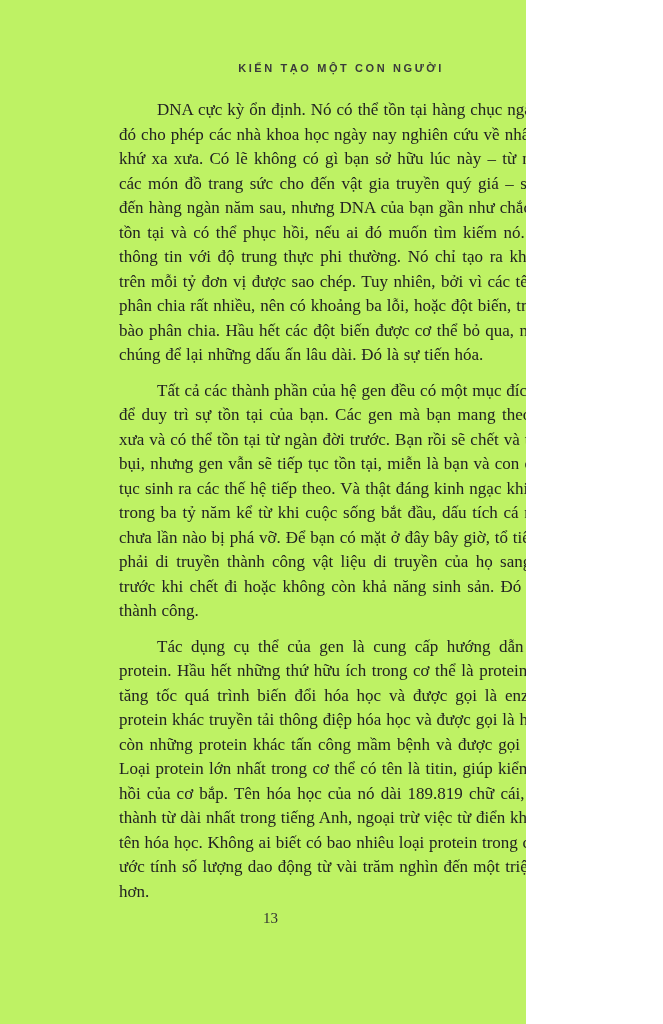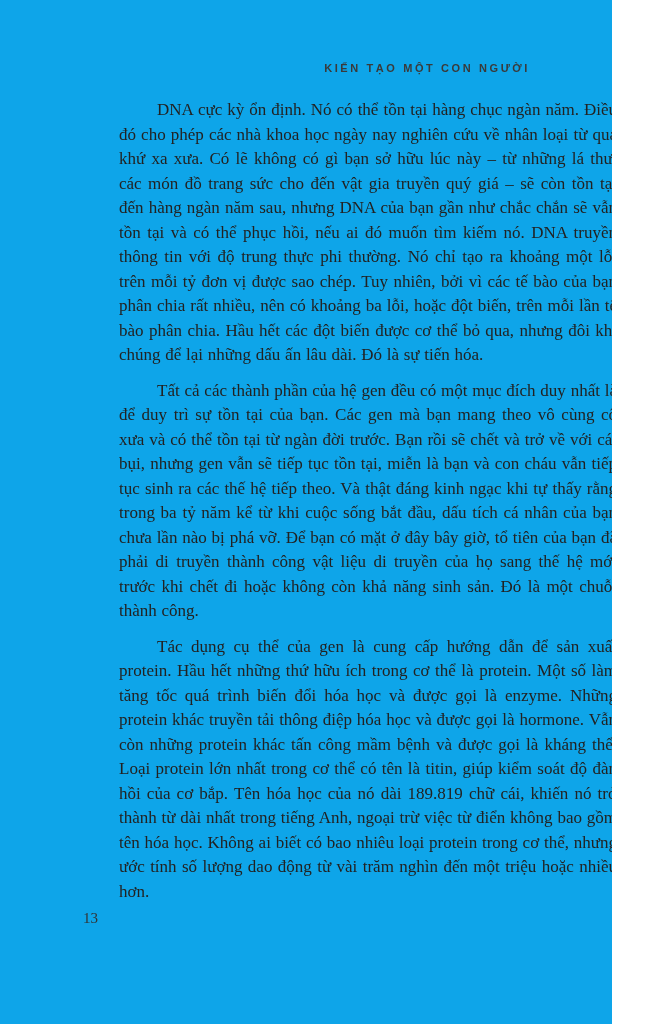--- a/index.html
+++ b/index.html
@@ -2,23 +2,23 @@
 <html><head>
 <meta charset="utf-8">
 <style>
   html, body {
     margin: 0;
     padding: 0;
     background: #ffffff;
   }
   .page {
     position: relative;
-    width: 612px;
+    width: 526px;
     height: 1024px;
-    background: #0ea5e9;
+    background: #bef264;
     font-family: "Liberation Serif", "DejaVu Serif", serif;
     color: #1e1e1e;
     overflow: hidden;
     box-sizing: border-box;
   }
   .running-head {
     position: absolute;
     top: 62px;
     left: 83px;
     right: 82px;
@@ -44,21 +44,21 @@
     text-align: justify;
     text-indent: 38px;
     color: #222222;
     word-spacing: 0.5px;
   }
   .page-number {
     position: absolute;
     top: 910px;
     left: 83px;
     right: 68px;
-    text-align: left;
+    text-align: center;
     font-size: 15px;
     color: #333333;
     font-family: "Liberation Serif", "DejaVu Serif", serif;
   }
 </style>
 </head>
 <body>
 
 <div class="page">
 

